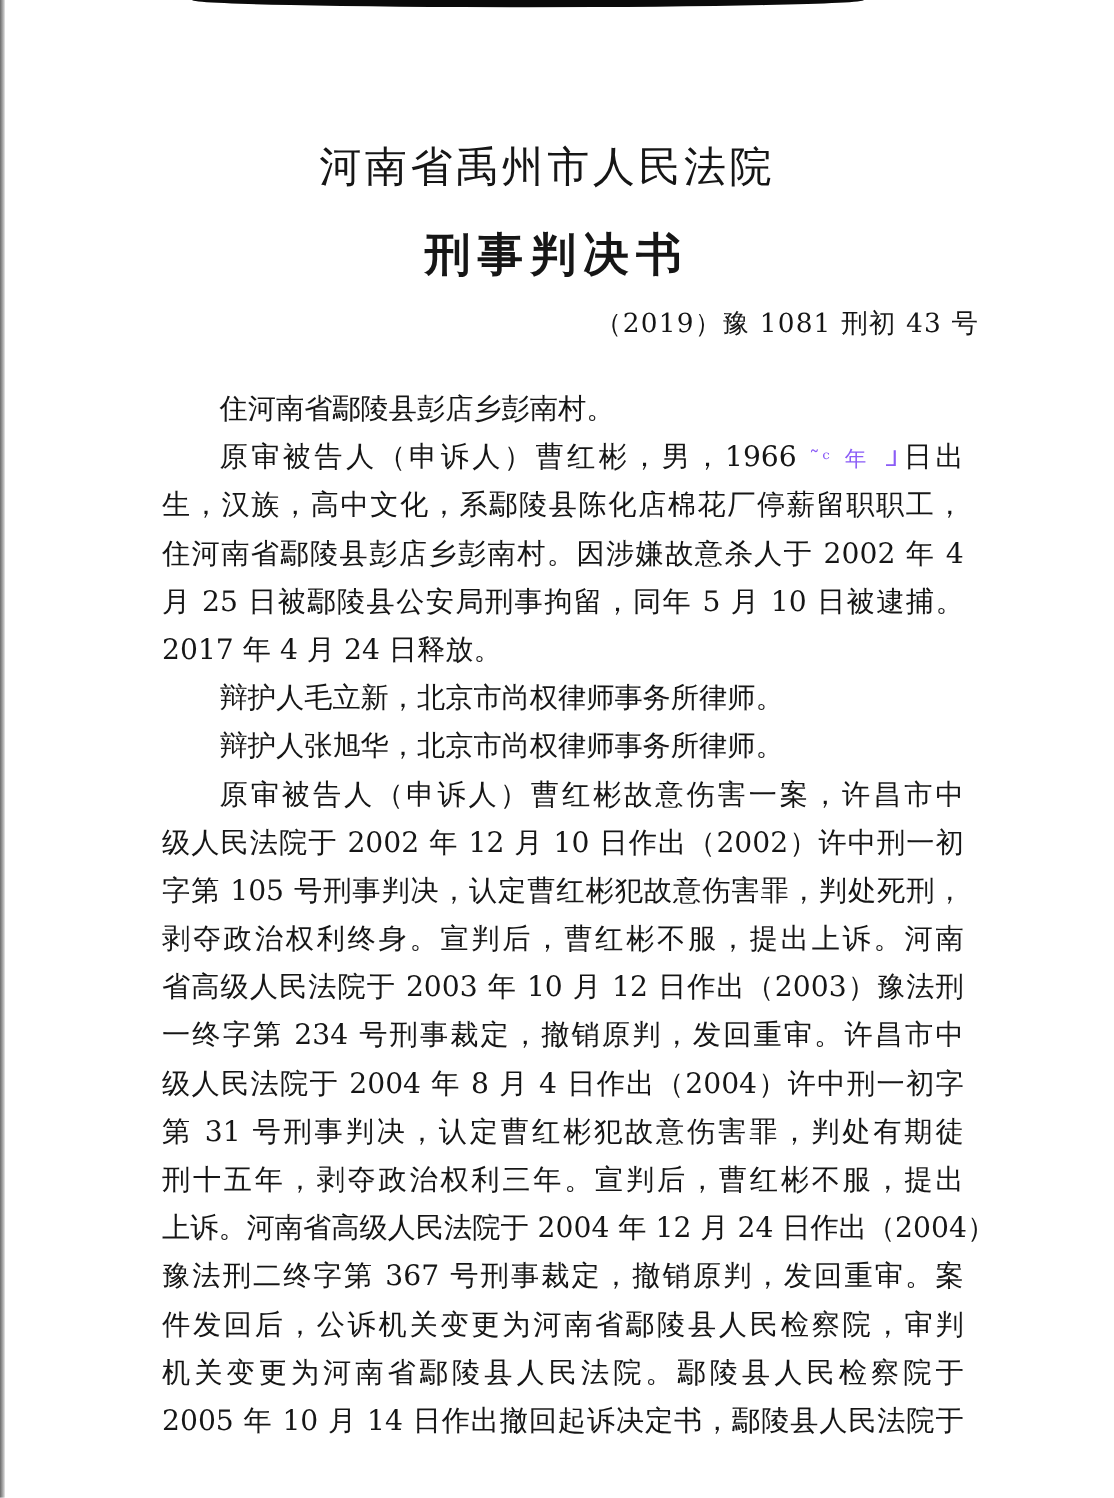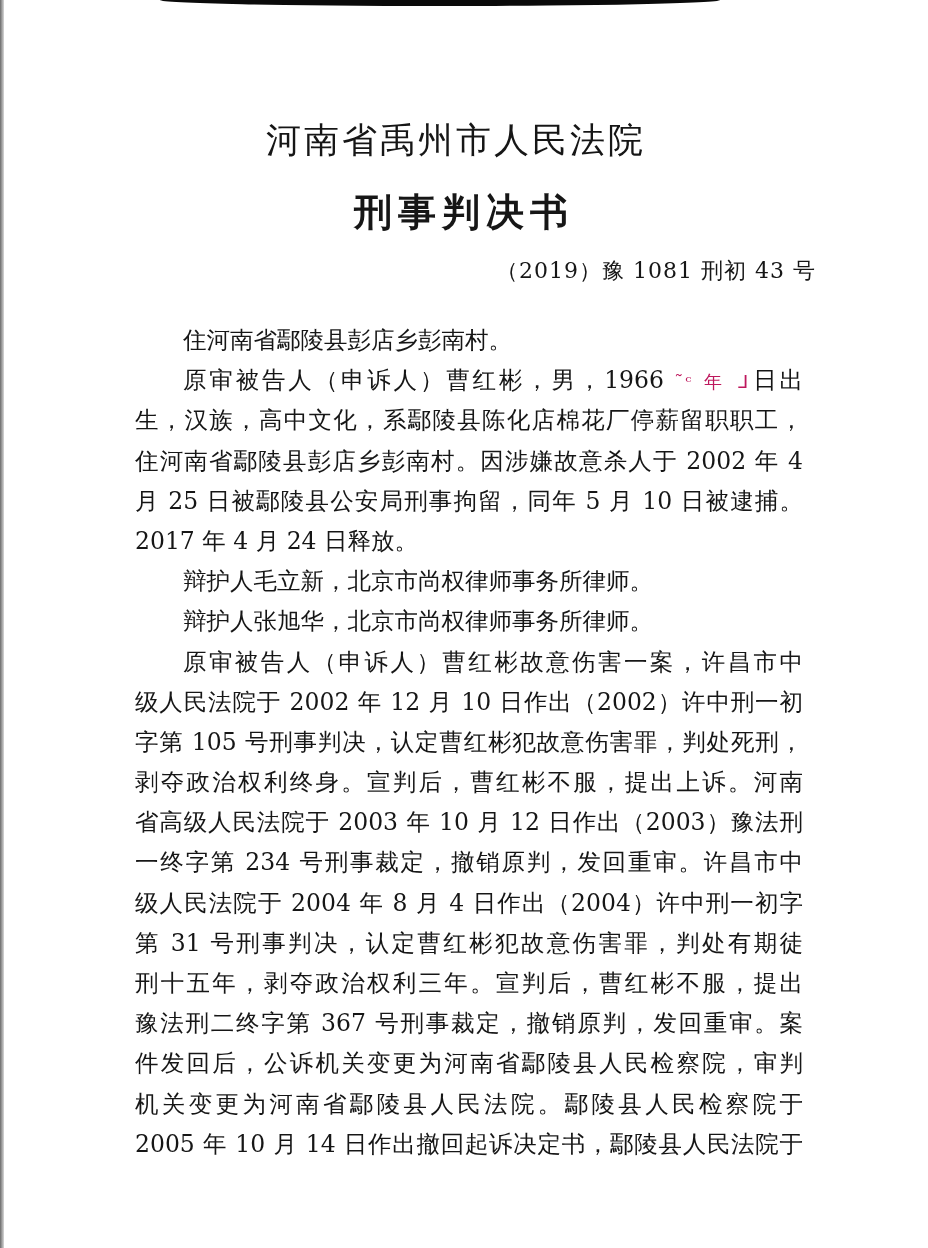--- a/index.html
+++ b/index.html
@@ -32,21 +32,21 @@
       font-size: 22px; letter-spacing: 1px; line-height: 34px; white-space: nowrap;
     }
     .body-text {
       position: absolute; left: 135px; width: 668px; top: 320px;
       font-size: 23.5px; line-height: 40.2px;
       text-align: justify;
     }
     .line { display: block; white-space: nowrap; text-align: justify; text-align-last: justify; height: 40.2px; }
     .line.last { text-align-last: left; }
     .indent { padding-left: 48px; }
-    .smudge { color: #be185d; font-size: 18px; letter-spacing: 2px; }
+    .smudge { color: #8b5cf6; font-size: 18px; letter-spacing: 2px; }
   </style>
 </head>
 <body>
 
 <div class="page">
   <div class="left-edge"></div>
   <div class="top-shadow"></div>
 
   <div class="court-name">河南省禹州市人民法院</div>
   <div class="doc-title">刑事判决书</div>
@@ -67,18 +67,19 @@
 
     <span class="line indent">原审被告人（申诉人）曹红彬故意伤害一案，许昌市中</span>
     <span class="line">级人民法院于 2002 年 12 月 10 日作出（2002）许中刑一初</span>
     <span class="line">字第 105 号刑事判决，认定曹红彬犯故意伤害罪，判处死刑，</span>
     <span class="line">剥夺政治权利终身。宣判后，曹红彬不服，提出上诉。河南</span>
     <span class="line">省高级人民法院于 2003 年 10 月 12 日作出（2003）豫法刑</span>
     <span class="line">一终字第 234 号刑事裁定，撤销原判，发回重审。许昌市中</span>
     <span class="line">级人民法院于 2004 年 8 月 4 日作出（2004）许中刑一初字</span>
     <span class="line">第 31 号刑事判决，认定曹红彬犯故意伤害罪，判处有期徒</span>
     <span class="line">刑十五年，剥夺政治权利三年。宣判后，曹红彬不服，提出</span>
+    <span class="line">上诉。河南省高级人民法院于 2004 年 12 月 24 日作出（2004）</span>
     <span class="line">豫法刑二终字第 367 号刑事裁定，撤销原判，发回重审。案</span>
     <span class="line">件发回后，公诉机关变更为河南省鄢陵县人民检察院，审判</span>
     <span class="line">机关变更为河南省鄢陵县人民法院。鄢陵县人民检察院于</span>
     <span class="line">2005 年 10 月 14 日作出撤回起诉决定书，鄢陵县人民法院于</span>
   </div>
 </div>
 
 </body></html>

